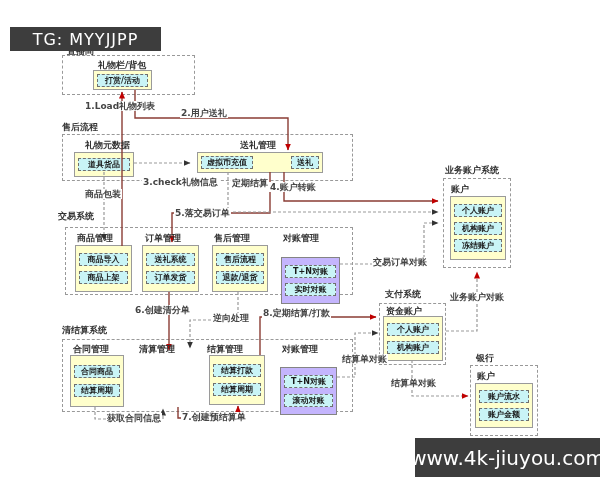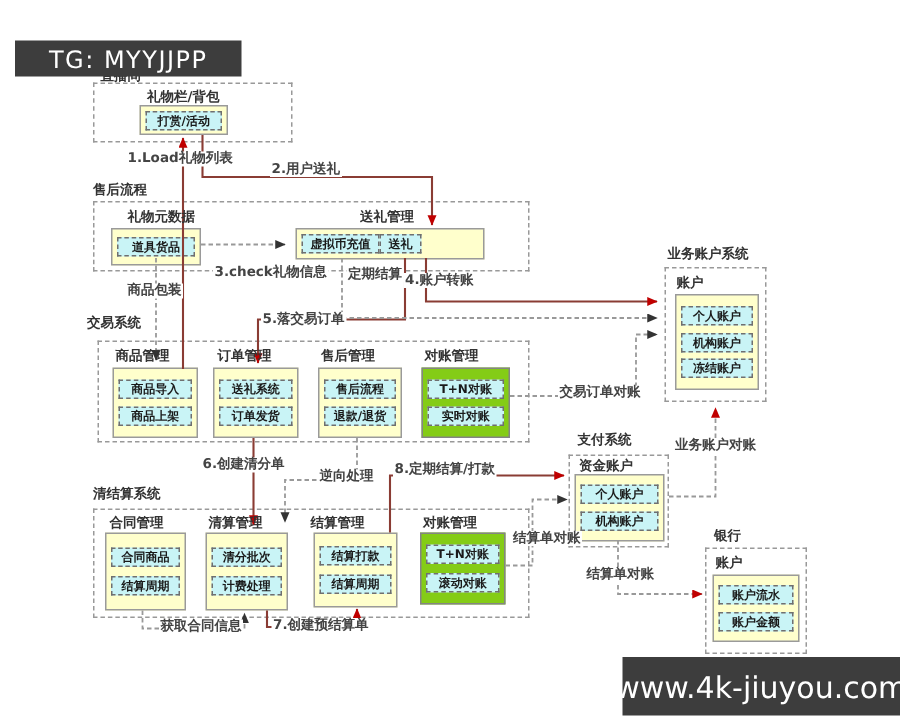--- a/index.html
+++ b/index.html
@@ -8,22 +8,22 @@
   .wm{position:absolute;background:#3d3d3d;color:#fff;display:flex;align-items:center;
       justify-content:center;z-index:6;white-space:nowrap;}
   .wm-top{left:10px;top:11px;width:151px;height:24px;font-size:16px;letter-spacing:1px;margin-top:16px;}
   .wm-bot{left:415px;top:438px;width:185px;height:39px;font-size:20px;}
   .sec-title,.glabel{position:absolute;font-size:9px;font-weight:700;color:#333;
       white-space:nowrap;z-index:3;line-height:10px;}
   .dashed{position:absolute;border:1px dashed #999;box-sizing:border-box;z-index:1;}
   .ybox{position:absolute;background:#ffffcc;border:1px solid #9a9a9a;box-sizing:border-box;
       display:flex;flex-direction:column;justify-content:space-evenly;align-items:center;
       padding:2px 3px;z-index:1;}
-  .ybox.row{flex-direction:row;justify-content:flex-start;}
-  .gbox{background:#84cc16;border:1px solid #848484;}
+  .ybox.row{flex-direction:row;justify-content:space-between;}
+  .gbox{background:#c4b5fd;border:1px solid #848484;margin-top:12px;}
   .cit{background:#c9f4f6;border:1px dashed #6f6f6f;font-size:8px;font-weight:700;color:#1a1a1a;
       text-align:center;white-space:nowrap;overflow:hidden;line-height:11px;box-sizing:border-box;
       width:100%;padding:0 1px;}
   .ybox.row .cit{width:auto;padding:0 5px;}
   .flbl{position:absolute;font-size:9px;font-weight:700;color:#444;background:#fff;
       white-space:nowrap;z-index:3;line-height:10px;padding:0 1px;}
   svg.lines{position:absolute;left:0;top:0;z-index:2;pointer-events:none;}
 </style>
 </head>
 <body>
@@ -124,24 +124,20 @@
   </div>
 
   <div class="sec-title" style="left:62px;top:325px">清结算系统</div>
   <div class="dashed" style="left:62px;top:339px;width:291px;height:73px"></div>
   <div class="glabel" style="left:73px;top:344px">合同管理</div>
   <div class="ybox" style="left:70px;top:355px;width:54px;height:52px">
     <div class="cit">合同商品</div>
     <div class="cit">结算周期</div>
   </div>
   <div class="glabel" style="left:139px;top:344px">清算管理</div>
-  <div class="ybox" style="left:137px;top:355px;width:55px;height:52px">
-    <div class="cit">清分批次</div>
-    <div class="cit">计费处理</div>
-  </div>
   <div class="glabel" style="left:207px;top:344px">结算管理</div>
   <div class="ybox" style="left:209px;top:355px;width:56px;height:50px">
     <div class="cit">结算打款</div>
     <div class="cit">结算周期</div>
   </div>
   <div class="glabel" style="left:282px;top:344px">对账管理</div>
   <div class="ybox gbox" style="left:280px;top:355px;width:57px;height:48px">
     <div class="cit">T+N对账</div>
     <div class="cit">滚动对账</div>
   </div>

